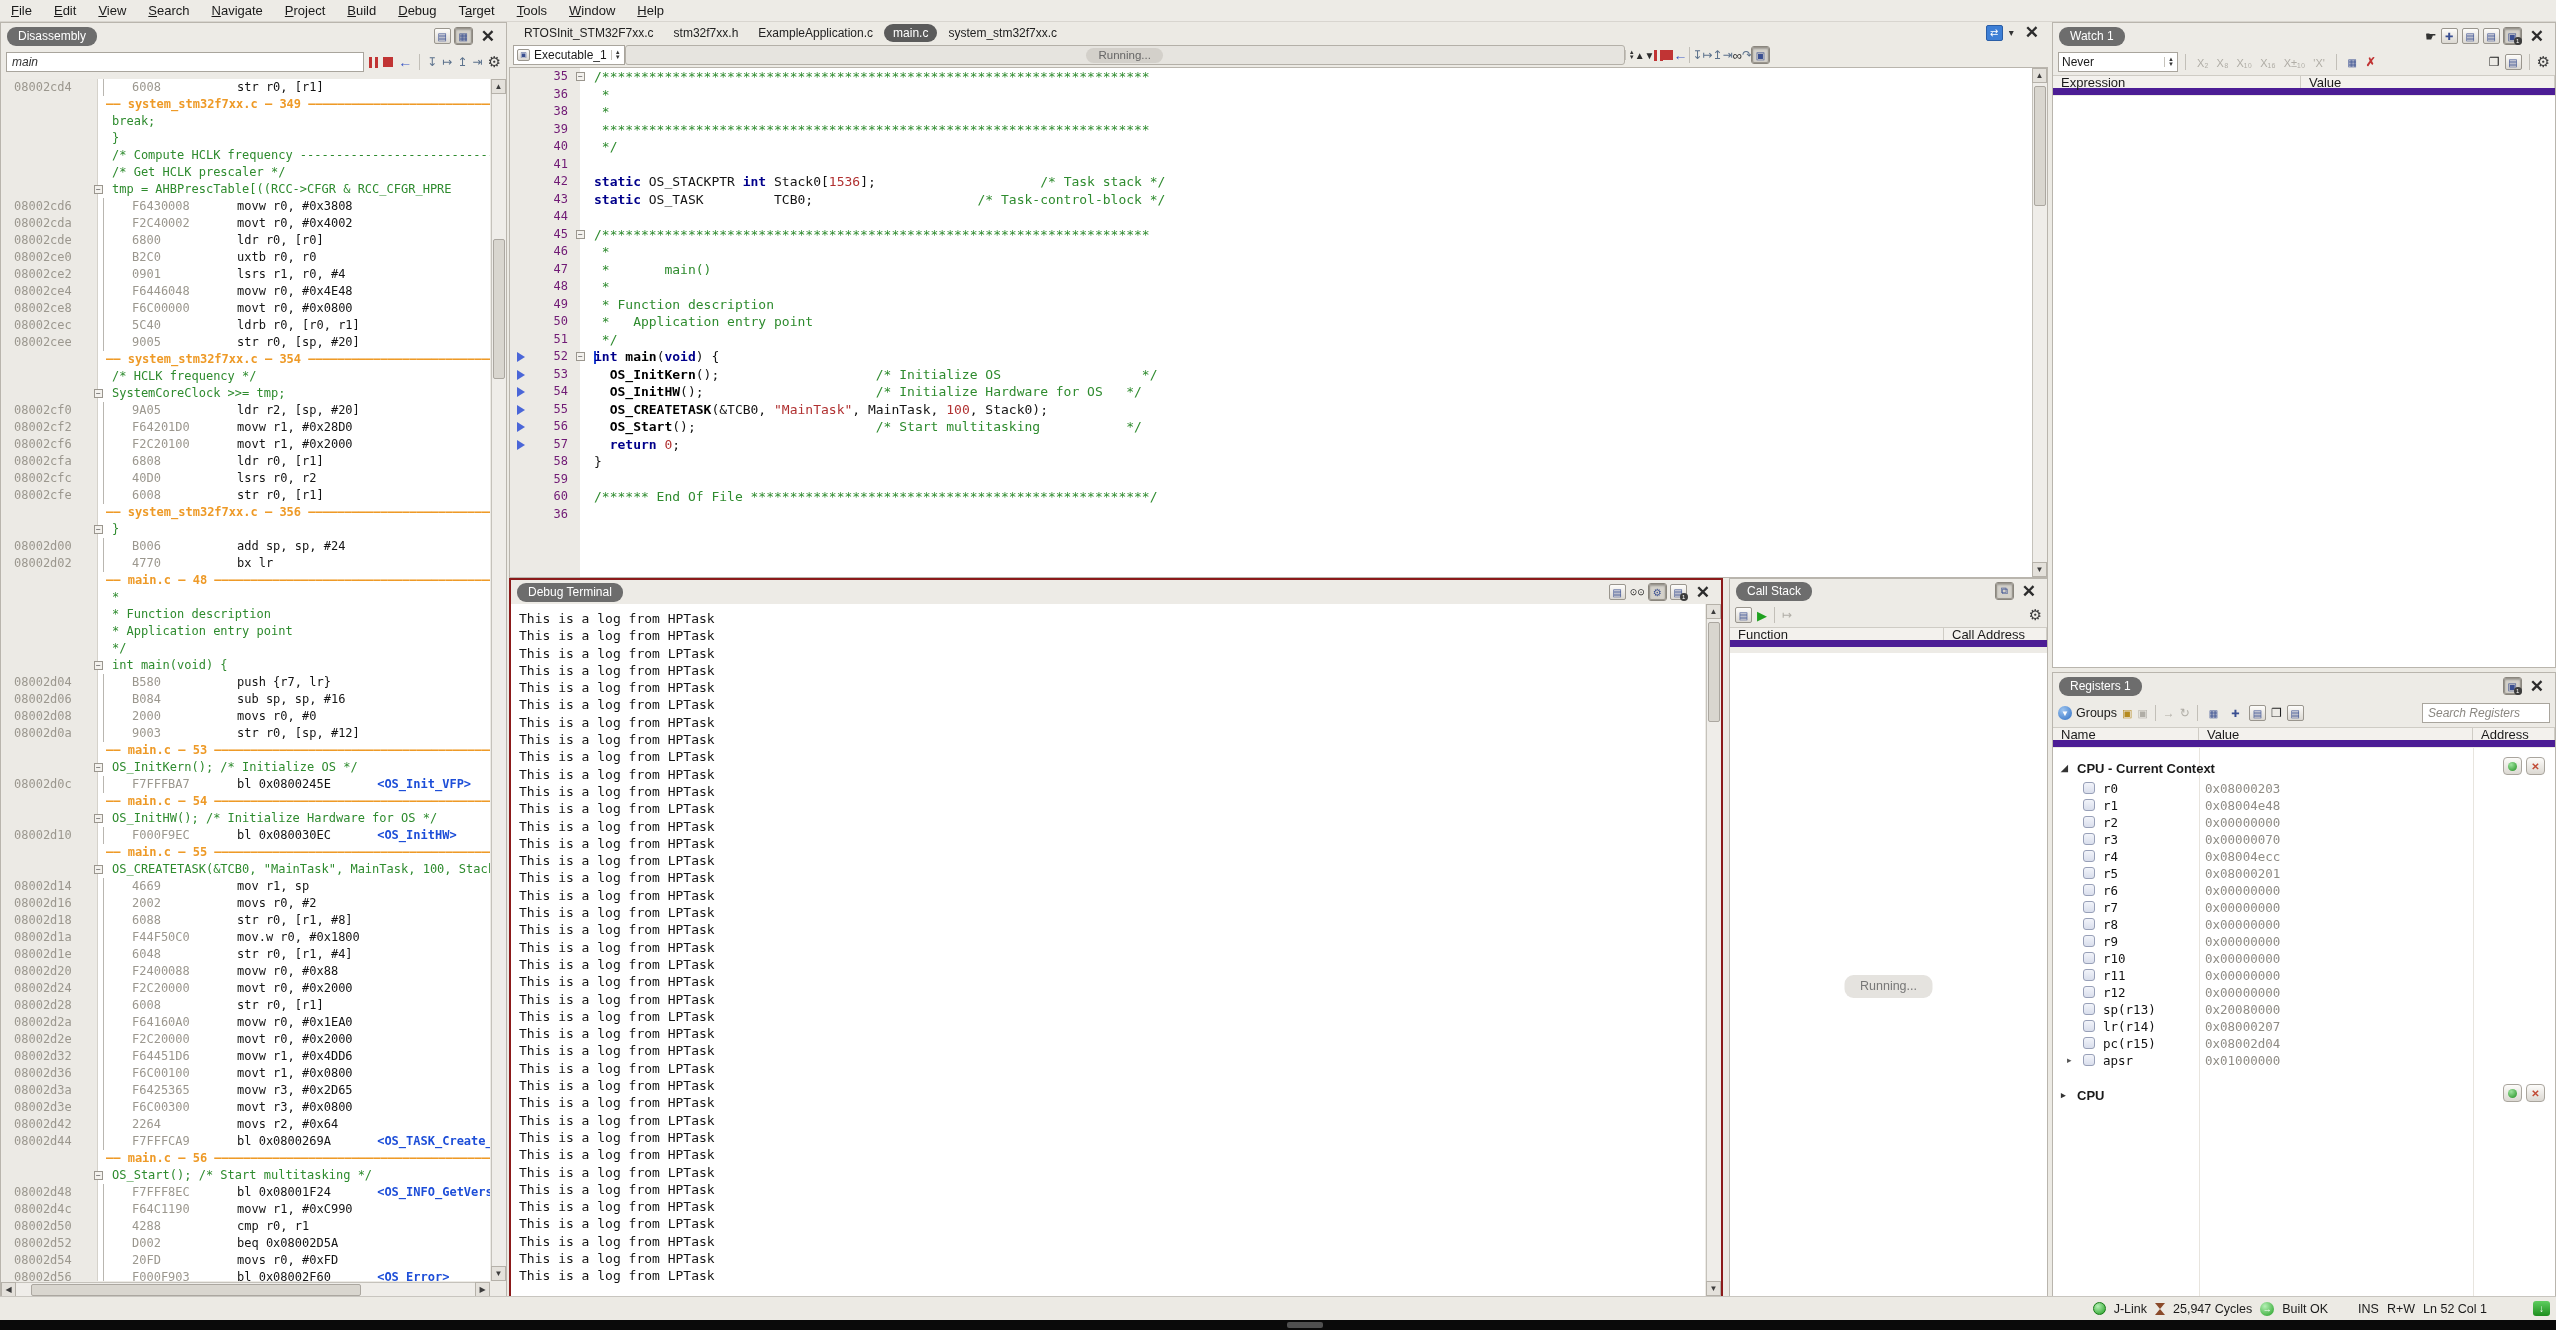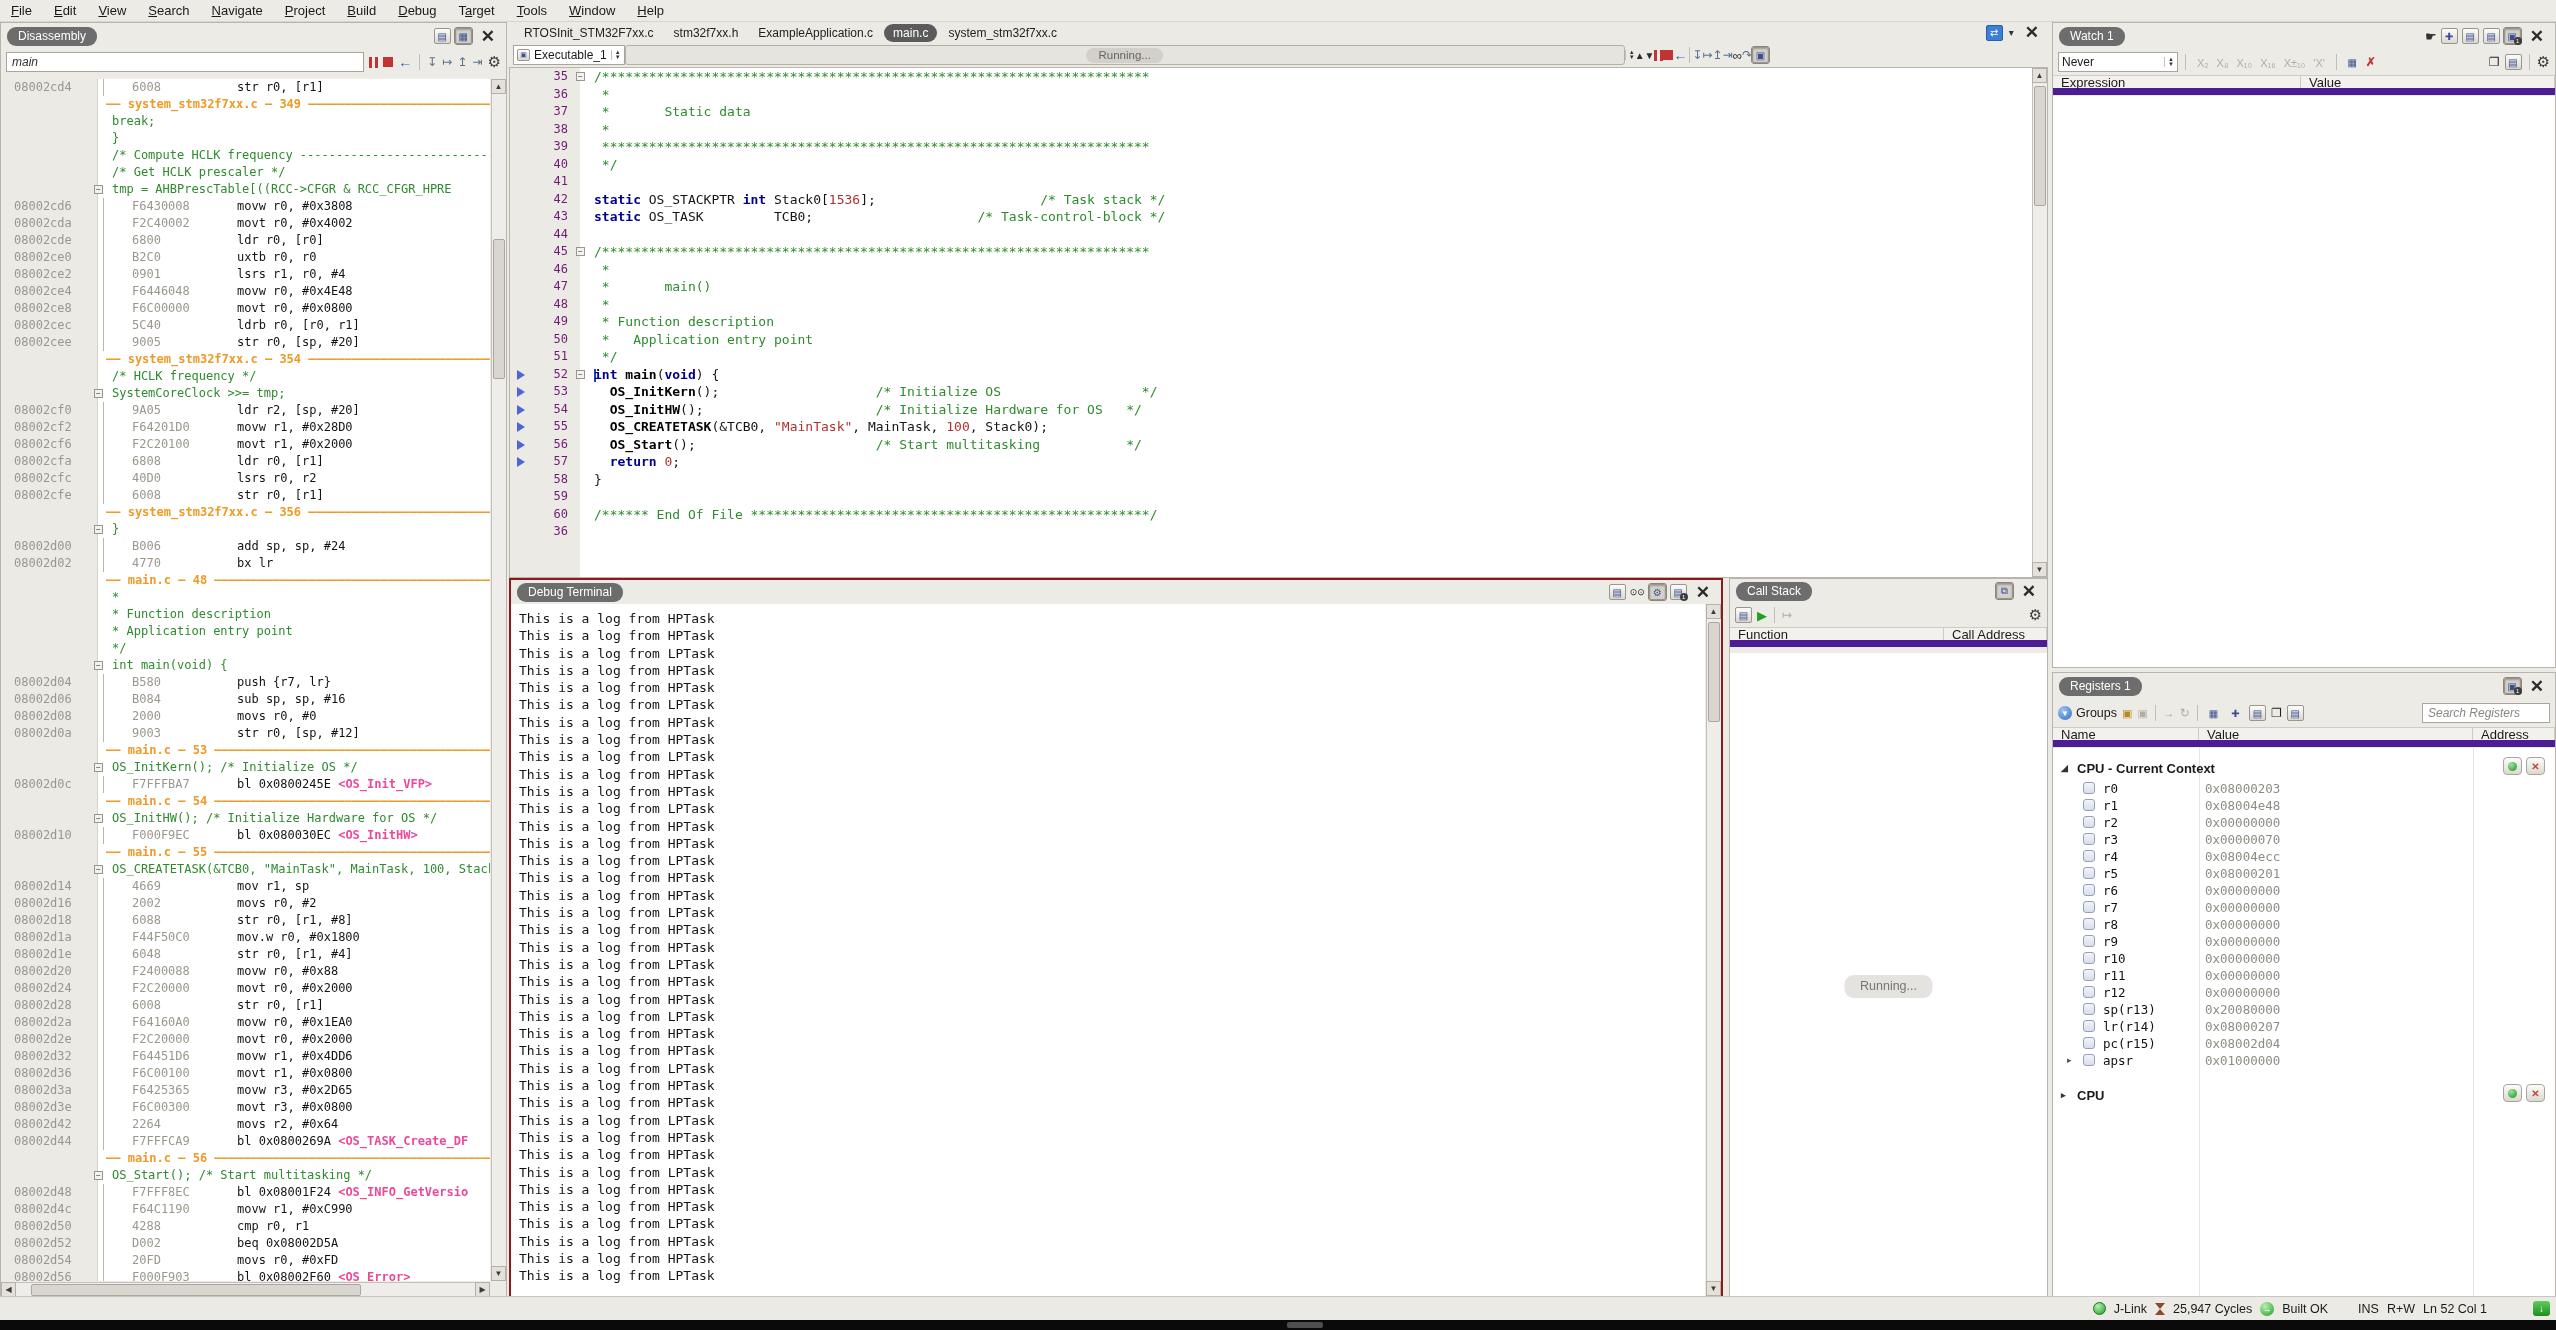--- a/index.html
+++ b/index.html
@@ -50,21 +50,21 @@
   
   #disasm{ left:0; top:22px; width:507px; height:1276px; }
   #disasm .input{ flex:1; height:20px; background:#fff; border:1px solid #a9a59d; font-style:italic;
                   font-size:12px; padding:0 5px; color:#333; display:flex; align-items:center; }
   .dis-wrap{ position:absolute; left:1px; right:16px; top:56px; bottom:16px; background:#fff; overflow:hidden; }
   .dis-gutter{ position:absolute; left:0; top:0; bottom:0; width:96px; background:#ECEAE5; border-right:1px solid #d5d2cb; }
   .dline{ position:relative; height:17px; font-size:12px; white-space:pre; line-height:17px; }
   .dline .addr{ position:absolute; left:12px; color:#9b978e; }
   .dline .op{ position:absolute; left:130px; color:#9b978e; }
   .dline .asm{ position:absolute; left:235px; color:#141414; }
-  .dline .sym{ color:#ec4899; font-weight:bold; }
+  .dline .sym{ color:#1d4ed8; font-weight:bold;margin-left:39px; }
   .dline .src{ position:absolute; left:110px; color:#2e8b2e; }
   .dline .sep{ position:absolute; left:104px; right:0; color:#EE9A27; font-weight:bold; overflow:hidden; white-space:pre; }
   .dline .brk{ position:absolute; left:101px; top:0; bottom:0; border-left:1px solid #b9b6b0; }
   .fold{ position:absolute; left:92px; top:4px; width:9px; height:9px; border:1px solid #9a968e; background:#F4F2EE;
          font-size:8px; line-height:7px; text-align:center; color:#555; }
 
   
   #editor{ left:509px; top:22px; width:1539px; height:556px; border:none; background:#ECEAE4; }
   .tabs{ height:21px; display:flex; align-items:center; gap:2px; padding:0 6px; font-size:12px; }
   .tab{ padding:2px 9px; color:#222; white-space:nowrap; }
@@ -318,21 +318,20 @@
       <span class="ic-step">⇥</span>
       <span style="color:#2c2c2c;font-size:13px;">∞</span>
       <span class="ic-step">↷</span>
       <span class="ibox pressed">▣</span>
     </div>
     <div class="code">
       <div class="gutterbg"></div>
       <div id="code-lines">
           <div class="cline mono"><span class="no">35</span><span class="cfold">−</span><span class="txt"><span class="tc">/**********************************************************************</span></span></div>
           <div class="cline mono"><span class="no">36</span><span class="txt"><span class="tc"> *</span></span></div>
-          <div class="cline mono"><span class="no">37</span><span class="txt"><span class="tc"> *       Static data</span></span></div>
           <div class="cline mono"><span class="no">38</span><span class="txt"><span class="tc"> *</span></span></div>
           <div class="cline mono"><span class="no">39</span><span class="txt"><span class="tc"> **********************************************************************</span></span></div>
           <div class="cline mono"><span class="no">40</span><span class="txt"><span class="tc"> */</span></span></div>
           <div class="cline mono"><span class="no">41</span><span class="txt"></span></div>
           <div class="cline mono"><span class="no">42</span><span class="txt"><span class="tk">static</span><span class="tp"> OS_STACKPTR </span><span class="tk">int</span><span class="tp"> Stack0[</span><span class="tr">1536</span><span class="tp">];                     </span><span class="tc">/* Task stack */</span></span></div>
           <div class="cline mono"><span class="no">43</span><span class="txt"><span class="tk">static</span><span class="tp"> OS_TASK         TCB0;                     </span><span class="tc">/* Task-control-block */</span></span></div>
           <div class="cline mono"><span class="no">44</span><span class="txt"></span></div>
           <div class="cline mono"><span class="no">45</span><span class="cfold">−</span><span class="txt"><span class="tc">/**********************************************************************</span></span></div>
           <div class="cline mono"><span class="no">46</span><span class="txt"><span class="tc"> *</span></span></div>
           <div class="cline mono"><span class="no">47</span><span class="txt"><span class="tc"> *       main()</span></span></div>

